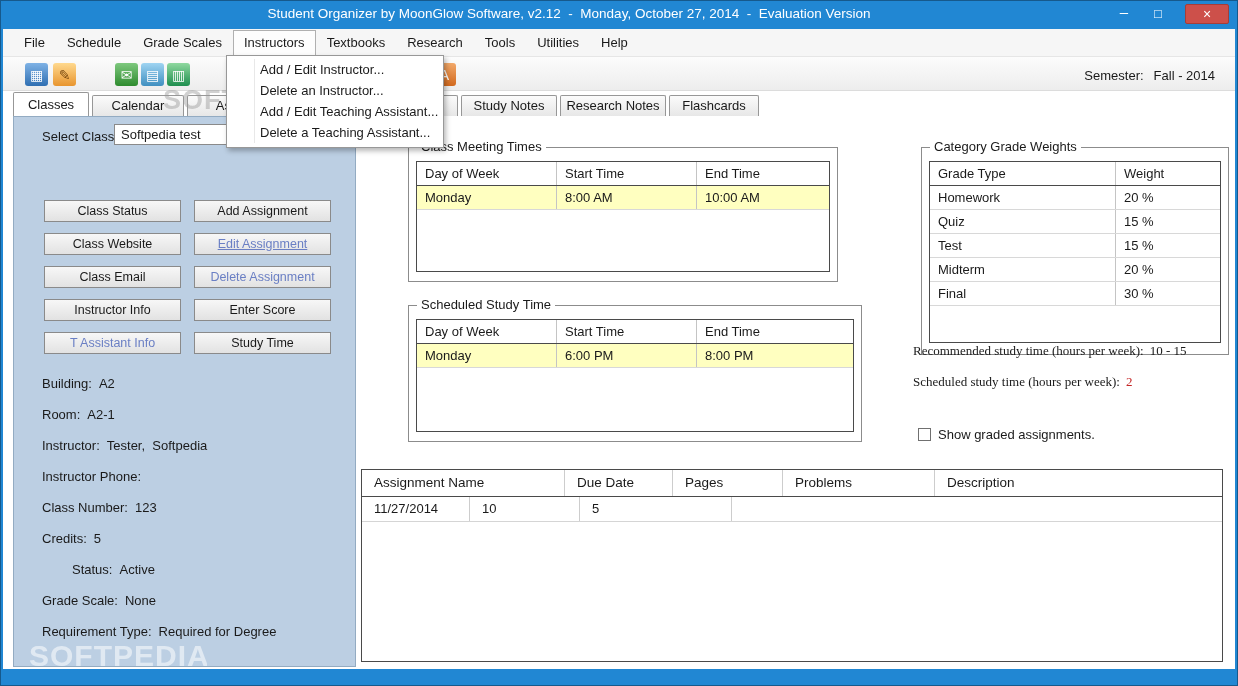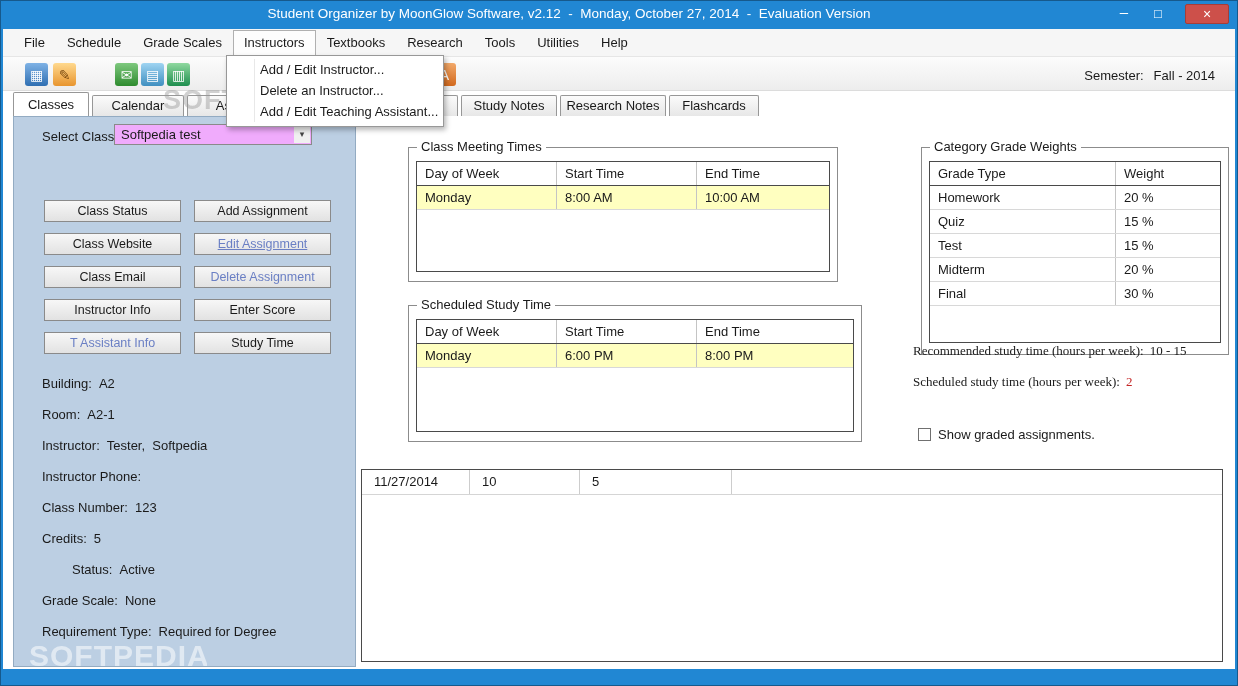--- a/index.html
+++ b/index.html
@@ -46,21 +46,21 @@
     border:1px solid #979797;border-bottom:none;border-radius:2px 2px 0 0;margin-right:3px;overflow:hidden;white-space:nowrap;}
   .tab.active{height:24px;line-height:23px;background:#fff;}
   
   .wm-top{position:absolute;left:162px;top:84px;width:82px;overflow:hidden;font-size:27px;font-weight:bold;letter-spacing:1px;
     color:#9a9a9a;opacity:.45;z-index:20;white-space:nowrap;}
   .wm-bottom{position:absolute;left:28px;top:638px;width:178px;overflow:hidden;font-size:30px;font-weight:bold;letter-spacing:1px;
     color:#fff;opacity:.55;z-index:20;white-space:nowrap;}
   
   .left-panel{position:absolute;left:12px;top:115px;width:343px;height:551px;background:#bccfe3;border:1px solid #93abc2;box-sizing:border-box;z-index:5;}
   .lp-select-label{position:absolute;left:28px;top:12px;}
-  .lp-select{position:absolute;left:100px;top:7px;width:198px;height:21px;background:#f0abfc;border:1px solid #8a8a8a;box-sizing:border-box;}
+  .lp-select{position:absolute;left:100px;top:7px;width:198px;height:21px;background:#ffffff;border:1px solid #8a8a8a;box-sizing:border-box;}
   .lp-select-value{position:absolute;left:6px;top:2px;}
   .lp-select-arrow{position:absolute;right:1px;top:1px;bottom:1px;width:16px;background:#f0f0f0;text-align:center;font-size:9px;line-height:17px;color:#444;}
   .pbtn{position:absolute;width:137px;height:22px;box-sizing:border-box;background:linear-gradient(#f7f7f7,#e2e2e2);
     border:1px solid #8a8a8a;font-size:12.5px;text-align:center;line-height:20px;overflow:hidden;white-space:nowrap;}
   .pbtn.accent{color:#6a7fc4;}
   .col1{left:30px;} .col2{left:180px;}
   .info-row{position:absolute;left:28px;height:18px;white-space:pre;}
   .info-row .val{margin-left:7px;}
   
   .groupbox{position:absolute;border:1px solid #8c8c8c;background:#fff;box-sizing:border-box;}
@@ -140,20 +140,21 @@
     <span class="tab" style="width:90px;">Flashcards</span>
   </div>
 
   <div class="wm-top">SOFTPEDIA</div>
   <div class="wm-bottom">SOFTPEDIA</div>
 
   <div class="menu-dropdown">
     <div class="dd-item">Add / Edit Instructor...</div>
     <div class="dd-item">Delete an Instructor...</div>
     <div class="dd-item">Add / Edit Teaching Assistant...</div>
+    <div class="dd-item">Delete a Teaching Assistant...</div>
   </div>
 
   <div class="left-panel">
     <span class="lp-select-label">Select Class:</span>
     <div class="lp-select">
       <span class="lp-select-value">Softpedia test</span>
       <span class="lp-select-arrow">▾</span>
     </div>
 
     <div class="pbtn col1" style="top:83px;">Class Status</div>
@@ -243,20 +244,27 @@
 
   <div class="study-line" style="top:342px;"><span>Recommended study time (hours per week):</span><span class="val">10 - 15</span></div>
   <div class="study-line" style="top:373px;"><span>Scheduled study time (hours per week):</span><span class="val red">2</span></div>
 
   <div class="checkbox-row">
     <span class="checkbox"></span>
     <span>Show graded assignments.</span>
   </div>
 
   <div class="assign-table">
+    <div class="at-header">
+      <span class="at-cell a203">Assignment Name</span>
+      <span class="at-cell a108">Due Date</span>
+      <span class="at-cell a110">Pages</span>
+      <span class="at-cell a152">Problems</span>
+      <span class="at-cell aflex last">Description</span>
+    </div>
     <div class="at-row">
       <span class="at-cell a108">11/27/2014</span>
       <span class="at-cell a110">10</span>
       <span class="at-cell a152">5</span>
       <span class="at-cell aflex last"></span>
     </div>
   </div>
 
 </div>
 

